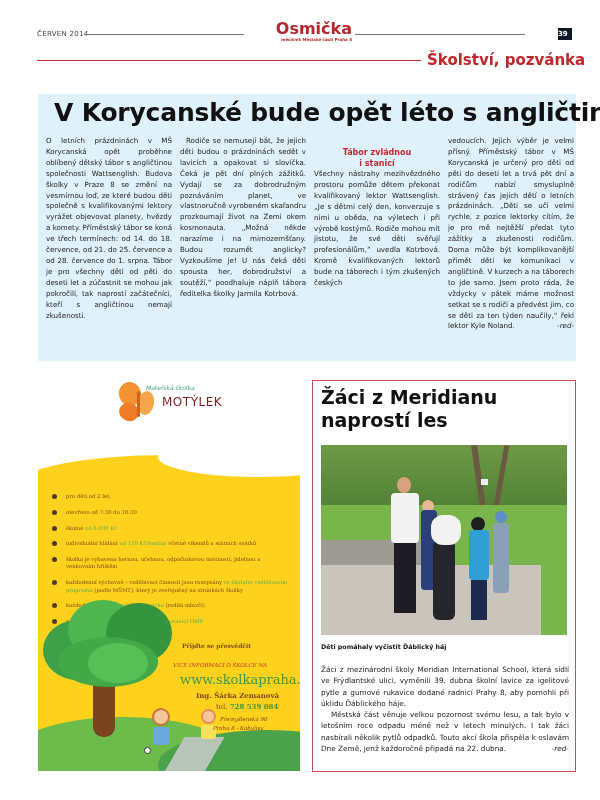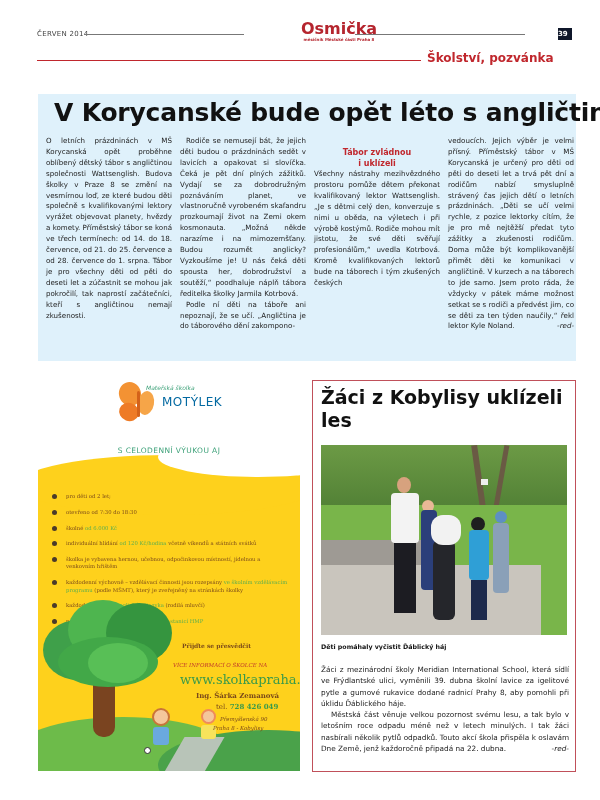--- a/index.html
+++ b/index.html
@@ -3,26 +3,26 @@
 <meta charset="utf-8">
 <style>
   * { box-sizing: border-box; margin: 0; padding: 0; }
   html, body { width: 600px; height: 800px; background: #ffffff; overflow: hidden; }
   body { position: relative; font-family: "DejaVu Sans", sans-serif; color: #222; }
 
   
   .hdr-date { position: absolute; left: 37px; top: 30px; font-size: 7px; color: #444; letter-spacing: 0.3px; }
   .hdr-line-l { position: absolute; left: 84px; top: 34px; width: 160px; height: 1px; background: #777; }
   .hdr-line-r { position: absolute; left: 355px; top: 34px; width: 170px; height: 1px; background: #777; }
-  .hdr-logo { position: absolute; left: 262px; top: 21px; width: 90px; text-align: center; margin-left: 32px; }
+  .hdr-logo { position: absolute; left: 262px; top: 21px; width: 90px; text-align: right; }
   .hdr-logo-title { font-family: "DejaVu Sans", sans-serif; font-weight: bold; font-size: 16px; color: #b5252e; line-height: 16px; }
   .hdr-logo-sub { font-size: 4px; color: #b5252e; font-weight: bold; line-height: 5px; }
   .hdr-page { position: absolute; left: 558px; top: 28px; width: 14px; height: 12px; background: #0f172a; color: #fff; font-size: 7px; font-weight: bold; line-height: 12px; }
   .sec-line { position: absolute; left: 37px; top: 60px; width: 384px; height: 1px; background: #c0272d; }
-  .sec-title { position: absolute; left: 427px; top: 51px; font-size: 12px; font-weight: bold; color: #c0272d; white-space: nowrap; }
+  .sec-title { position: absolute; left: 427px; top: 51px; font-size: 15px; font-weight: bold; color: #c0272d; white-space: nowrap; }
 
   
   .art1 { position: absolute; left: 38px; top: 94px; width: 538px; height: 267px; background: #dff1fb; }
   .art1-title { position: absolute; left: 16px; top: 4px; font-size: 25px; font-weight: bold; color: #111; letter-spacing: -0.2px; white-space: nowrap; }
   .art1-cols { position: absolute; left: 8px; top: 42px; width: 524px; height: 220px; }
   .col { position: absolute; top: 0; width: 126px; font-size: 7.1px; line-height: 10.9px; color: #222; text-align: justify; hyphens: manual; }
   .col p { margin: 0; }
   .col p.indent { text-indent: 6px; }
   .col1 { left: 0; }
   .col2 { left: 134px; }
@@ -31,21 +31,21 @@
   .subhead { color: #c0272d; font-weight: bold; font-size: 8px; line-height: 11px; margin-top: 11px; text-align: center; }
   .sig { font-style: italic; float: right; }
 
   
   .ad { position: absolute; left: 38px; top: 375px; width: 262px; height: 396px; background: #fed11c; overflow: hidden; }
   .ad-top { position: absolute; left: 0; top: 0; width: 262px; height: 105px; background: #ffffff; }
   .ad-wave { position: absolute; left: -20px; top: 80px; width: 302px; height: 60px; border-radius: 50%; background: #fed11c; }
   .ad-wave2 { position: absolute; left: 120px; top: 62px; width: 200px; height: 40px; border-radius: 50%; background: #ffffff; }
   .butterfly { position: absolute; left: 78px; top: 6px; width: 40px; height: 44px; }
   .ad-school-small { position: absolute; left: 108px; top: 9px; font-size: 6px; color: #3fa27a; font-style: italic; }
-  .ad-school-name { position: absolute; left: 124px; top: 20px; font-size: 12px; color: #0369a1; letter-spacing: 0.5px; }
+  .ad-school-name { position: absolute; left: 124px; top: 20px; font-size: 12px; color: #7f1d1d; letter-spacing: 0.5px; }
   .ad-tag1 { position: absolute; left: 0; width: 262px; top: 59px; text-align: center; font-size: 7.5px; color: #3fa27a; letter-spacing: 0.4px; }
   .ad-tag2 { position: absolute; left: 0; width: 262px; top: 71px; text-align: center; font-size: 7.5px; color: #3fa27a; letter-spacing: 0.4px; }
   .ad-list { position: absolute; left: 14px; top: 118px; width: 236px; list-style: none; }
   .ad-list li { position: relative; padding-left: 14px; font-family: "DejaVu Serif", serif; font-size: 5.3px; line-height: 7.3px; color: #7b4a1a; margin-bottom: 8.5px; }
   .ad-list li .bullet { position: absolute; left: 0; top: 1px; width: 5px; height: 5px; border-radius: 50%; background: #4a3a2a; }
   .ad-list li .hl { color: #5cae4e; }
   .ad-cta { position: absolute; left: 144px; top: 267px; font-family: "DejaVu Serif", serif; font-size: 6px; font-weight: bold; color: #7b4a1a; }
   .ad-info { position: absolute; left: 135px; top: 287px; font-family: "DejaVu Serif", serif; font-size: 5.5px; font-style: italic; color: #c0392b; }
   .ad-web { position: absolute; left: 142px; top: 297px; font-family: "DejaVu Serif", serif; font-size: 13px; font-weight: normal; color: #3b9a4a; }
   .ad-person { position: absolute; left: 158px; top: 316px; font-family: "DejaVu Serif", serif; font-size: 7px; font-weight: bold; color: #7b4a1a; }
@@ -114,26 +114,25 @@
 <div class="sec-title">Školství, pozvánka</div>
 
 <div class="art1">
   <div class="art1-title">V Korycanské bude opět léto s angličtinou</div>
   <div class="art1-cols">
     <div class="col col1">
       <p>O letních prázdninách v MŠ Korycanská opět proběhne oblíbený dětský tábor s angličtinou společnosti Wattsenglish. Budova školky v Praze 8 se změní na vesmírnou loď, ze které budou děti společně s kvalifikovanými lektory vyrážet objevovat planety, hvězdy a komety. Příměstský tábor se koná ve třech termínech: od 14. do 18. července, od 21. do 25. července a od 28. července do 1. srpna. Tábor je pro všechny děti od pěti do deseti let a zúčastnit se mohou jak pokročilí, tak naprostí začátečníci, kteří s angličtinou nemají zkušenosti.</p>
     </div>
     <div class="col col2">
       <p class="indent">Rodiče se nemusejí bát, že jejich děti budou o prázdninách sedět v lavicích a opakovat si slovíčka. Čeká je pět dní plných zážitků. Vydají se za dobrodružným poznáváním planet, ve vlastnoručně vyrobeném skafandru prozkoumají život na Zemi okem kosmonauta. „Možná někde narazíme i na mimozemšťany. Budou rozumět anglicky? Vyzkoušíme je! U nás čeká děti spousta her, dobrodružství a soutěží,“ poodhaluje náplň tábora ředitelka školky Jarmila Kotrbová.</p>
-      <p class="indent">Podle ní děti na táboře ani nepoznají, že se učí. „Angličtina je do táborového dění zakompono-</p>
     </div>
     <div class="col col3">
       <div class="subhead">
         <div>Tábor zvládnou</div>
-        <div>i uklízeli</div>
+        <div>i stanicí</div>
       </div>
       <p>Všechny nástrahy mezihvězdného prostoru pomůže dětem překonat kvalifikovaný lektor Wattsenglish. „Je s dětmi celý den, konverzuje s nimi u oběda, na výletech i při výrobě kostýmů. Rodiče mohou mít jistotu, že své děti svěřují profesionálům,“ uvedla Kotrbová. Kromě kvalifikovaných lektorů bude na táborech i tým zkušených českých</p>
     </div>
     <div class="col col4">
       <p><span>vedoucích. Jejich výběr je velmi přísný. Příměstský tábor v MŠ Korycanská je určený pro děti od pěti do deseti let a trvá pět dní a rodičům nabízí smysluplně strávený čas jejich dětí o letních prázdninách. „Děti se učí velmi rychle, z pozice lektorky cítím, že je pro mě nejtěžší předat tyto zážitky a zkušenosti rodičům. Doma může být komplikovanější přimět děti ke komunikaci v angličtině. V kurzech a na táborech to jde samo. Jsem proto ráda, že vždycky v pátek máme možnost setkat se s rodiči a předvést jim, co se děti za ten týden naučily,“ řekl lektor Kyle Noland.</span> <span class="sig">-red-</span></p>
     </div>
   </div>
 </div>
 
 <div class="ad">
@@ -142,21 +141,20 @@
   <div class="ad-wave2"></div>
 
   <svg class="butterfly" viewBox="0 0 40 44">
     <ellipse cx="14" cy="13" rx="11" ry="12" fill="#f39233" transform="rotate(-20 14 13)"></ellipse>
     <ellipse cx="13" cy="31" rx="10" ry="9" fill="#ee7b26" transform="rotate(20 13 31)"></ellipse>
     <ellipse cx="30" cy="22" rx="8" ry="12" fill="#f6a548" transform="rotate(10 30 22)"></ellipse>
     <rect x="21" y="10" width="3" height="26" rx="1.5" fill="#d4621a"></rect>
   </svg>
   <div class="ad-school-small">Mateřská školka</div>
   <div class="ad-school-name">MOTÝLEK</div>
-  <div class="ad-tag2">S CELODENNÍ VÝUKOU AJ</div>
 
   <ul class="ad-list">
     <li><span class="bullet"></span><span>pro děti od 2 let;</span></li>
     <li><span class="bullet"></span><span>otevřeno od 7:30 do 18:30</span></li>
     <li><span class="bullet"></span><span>školné </span><span class="hl">od 6.000 Kč</span></li>
     <li><span class="bullet"></span><span>individuální hlídání </span><span class="hl">od 120 Kč/hodina</span><span> včetně víkendů a státních svátků</span></li>
     <li><span class="bullet"></span><span>školka je vybavena hernou, učebnou, odpočinkovou místností, jídelnou a venkovním hřištěm</span></li>
     <li><span class="bullet"></span><span>každodenní výchovně – vzdělávací činnosti jsou rozepsány </span><span class="hl">ve školním vzdělávacím programu</span><span> (podle MŠMT), který je zveřejněný na stránkách školky</span></li>
     <li><span class="bullet"></span><span>každodenní </span><span class="hl">výuka anglického jazyka</span><span> (rodilá mluvčí)</span></li>
     <li><span class="bullet"></span><span>provoz školky je schválen </span><span class="hl">hygienickou stanicí HMP</span></li>
@@ -174,27 +172,27 @@
   <div class="kid kid1-head"></div>
   <div class="kid1-body"></div>
   <div class="kid kid2-head"></div>
   <div class="kid2-body"></div>
   <div class="ball"></div>
 
   <div class="ad-cta">Přijďte se přesvědčit</div>
   <div class="ad-info">VÍCE INFORMACÍ O ŠKOLCE NA</div>
   <div class="ad-web">www.skolkapraha.eu</div>
   <div class="ad-person">Ing. Šárka Zemanová</div>
-  <div class="ad-tel"><span>tel. </span><span class="num">728 426 049</span></div>
+  <div class="ad-tel"><span>tel. </span><span class="num">728 539 084</span></div>
   <div class="ad-addr1">Přemyšlenská 90</div>
   <div class="ad-addr2">Praha 8 - Kobylisy</div>
 </div>
 
 <div class="art2">
-  <div class="art2-title">Žáci z Kobylisy uklízeli les</div>
+  <div class="art2-title">Žáci z Meridianu naprostí les</div>
   <div class="photo">
     <div class="sky"></div>
     <div class="trees"></div>
     <div class="trunk1"></div>
     <div class="trunk2"></div>
     <div class="sign"></div>
     <div class="grass"></div>
     <div class="road"></div>
     <div class="walk"></div>
     <div class="man">

